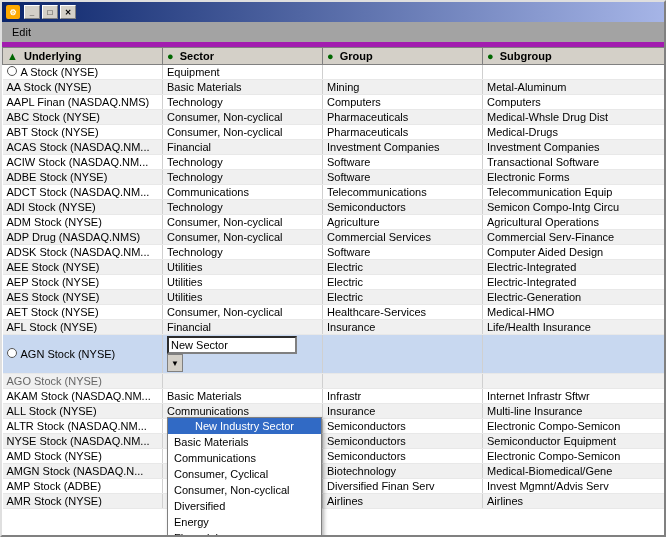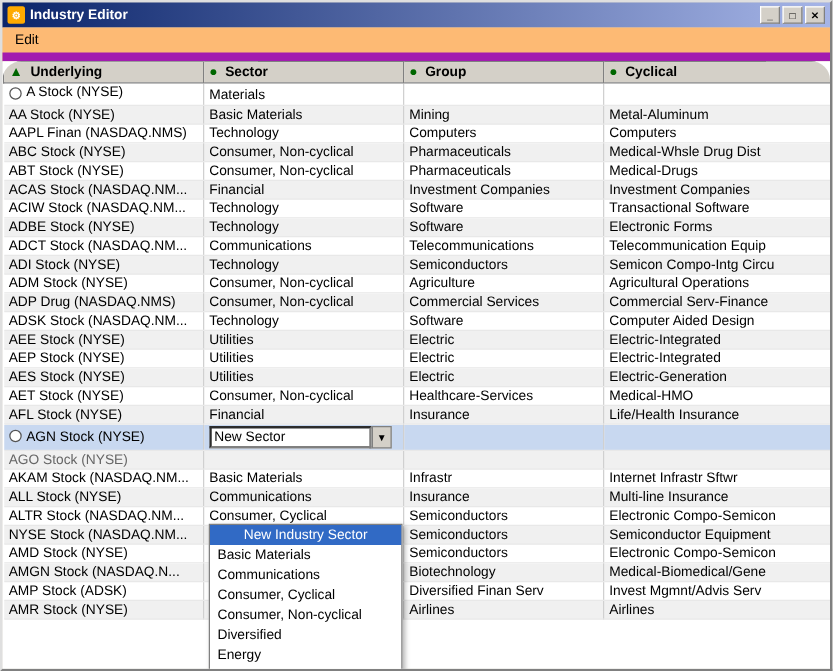--- a/index.html
+++ b/index.html
@@ -60,41 +60,40 @@
       border-top: 1px solid #ffffff;
       border-left: 1px solid #ffffff;
       display: flex;
       align-items: center;
       justify-content: center;
       font-size: 8px;
       cursor: pointer;
       font-weight: bold;
     }
     .menu-bar {
-      background: #fdba74;
+      background: #a3a3a3;
       padding: 2px 4px;
-      border-bottom: 7px solid #a21caf;
+      border-bottom: 5px solid #a21caf;
     }
     .menu-item {
       display: inline-block;
       padding: 2px 6px;
       cursor: pointer;
       font-size: 11px;
     }
     .table-container {
       flex: 1;
       overflow: hidden;
       position: relative;
       background: white;
     }
     .table-wrapper {
       width: 100%;
       height: 100%;
       overflow: auto;
-      border-radius: 15px;
     }
     table {
       width: 100%;
       border-collapse: collapse;
       font-size: 11px;
     }
     thead th {
       background: #d4d0c8;
       border: 1px solid #808080;
       padding: 2px 4px;
@@ -129,20 +128,21 @@
       text-overflow: ellipsis;
     }
     .col-underlying { width: 160px; min-width: 160px; }
     .col-sector { width: 160px; min-width: 160px; margin-left: 41px; }
     .col-group { width: 160px; min-width: 160px; margin-left: 44px; }
     .col-subgroup { width: 190px; min-width: 190px; }
 
     .dropdown-container {
       position: relative;
       display: flex;
+      flex-direction: column;
     }
     .dropdown-select {
       width: 140px;
       height: 18px;
       font-size: 11px;
       border: 2px inset #808080;
       background: white;
       padding: 0 2px;
     }
     .dropdown-arrow {
@@ -179,21 +179,20 @@
       color: white;
       text-align: center;
     }
   </style>
 </head>
 <body>
 
 <div class="window">
   <div class="title-bar">
     <div class="title-bar-icon">⚙</div>
-    <span class="title-bar-text">Industry Editor</span>
     <div class="title-bar-buttons">
       <div class="title-btn">_</div>
       <div class="title-btn">□</div>
       <div class="title-btn">✕</div>
     </div>
   </div>
   <div class="menu-bar">
     <span class="menu-item">Edit</span>
   </div>
   <div class="table-container">
@@ -208,31 +207,31 @@
             <th class="col-sector">
               <span class="sort-icon">●</span>
               <span>Sector</span>
             </th>
             <th class="col-group">
               <span class="sort-icon">●</span>
               <span>Group</span>
             </th>
             <th class="col-subgroup">
               <span class="sort-icon">●</span>
-              <span>Cyclical</span>
+              <span>Subgroup</span>
             </th>
           </tr>
         </thead>
         <tbody id="table-body">
         <tr>
-              <td class="col-underlying"><span style="display:inline-flex;align-items:flex-end;gap:2px;">
+              <td class="col-underlying"><span style="display:inline-flex;align-items:flex-start;gap:2px;">
       <span style="display:inline-block;width:10px;height:10px;border-radius:50%;border:1px solid #555;background:white;margin-right:2px;vertical-align:middle;"></span>
       <span>A Stock (NYSE)</span>
     </span></td>
-              <td class="col-sector">Materials</td>
+              <td class="col-sector">Equipment</td>
               <td class="col-group"></td>
               <td class="col-subgroup"></td>
             </tr>
             <tr>
               <td class="col-underlying">AA Stock (NYSE)</td>
               <td class="col-sector">Basic Materials</td>
               <td class="col-group">Mining</td>
               <td class="col-subgroup">Metal-Aluminum</td>
             </tr>
             <tr>
@@ -381,21 +380,21 @@
               <td class="col-group">Semiconductors</td>
               <td class="col-subgroup">Electronic Compo-Semicon</td>
             </tr>
             <tr>
               <td class="col-underlying">AMGN Stock (NASDAQ.N...</td>
               <td class="col-sector">Energy</td>
               <td class="col-group">Biotechnology</td>
               <td class="col-subgroup">Medical-Biomedical/Gene</td>
             </tr>
             <tr>
-              <td class="col-underlying">AMP Stock (ADSK)</td>
+              <td class="col-underlying">AMP Stock (ADBE)</td>
               <td class="col-sector">Financial</td>
               <td class="col-group">Diversified Finan Serv</td>
               <td class="col-subgroup">Invest Mgmnt/Advis Serv</td>
             </tr>
             <tr>
               <td class="col-underlying">AMR Stock (NYSE)</td>
               <td class="col-sector">Financial</td>
               <td class="col-group">Airlines</td>
               <td class="col-subgroup">Airlines</td>
             </tr>

